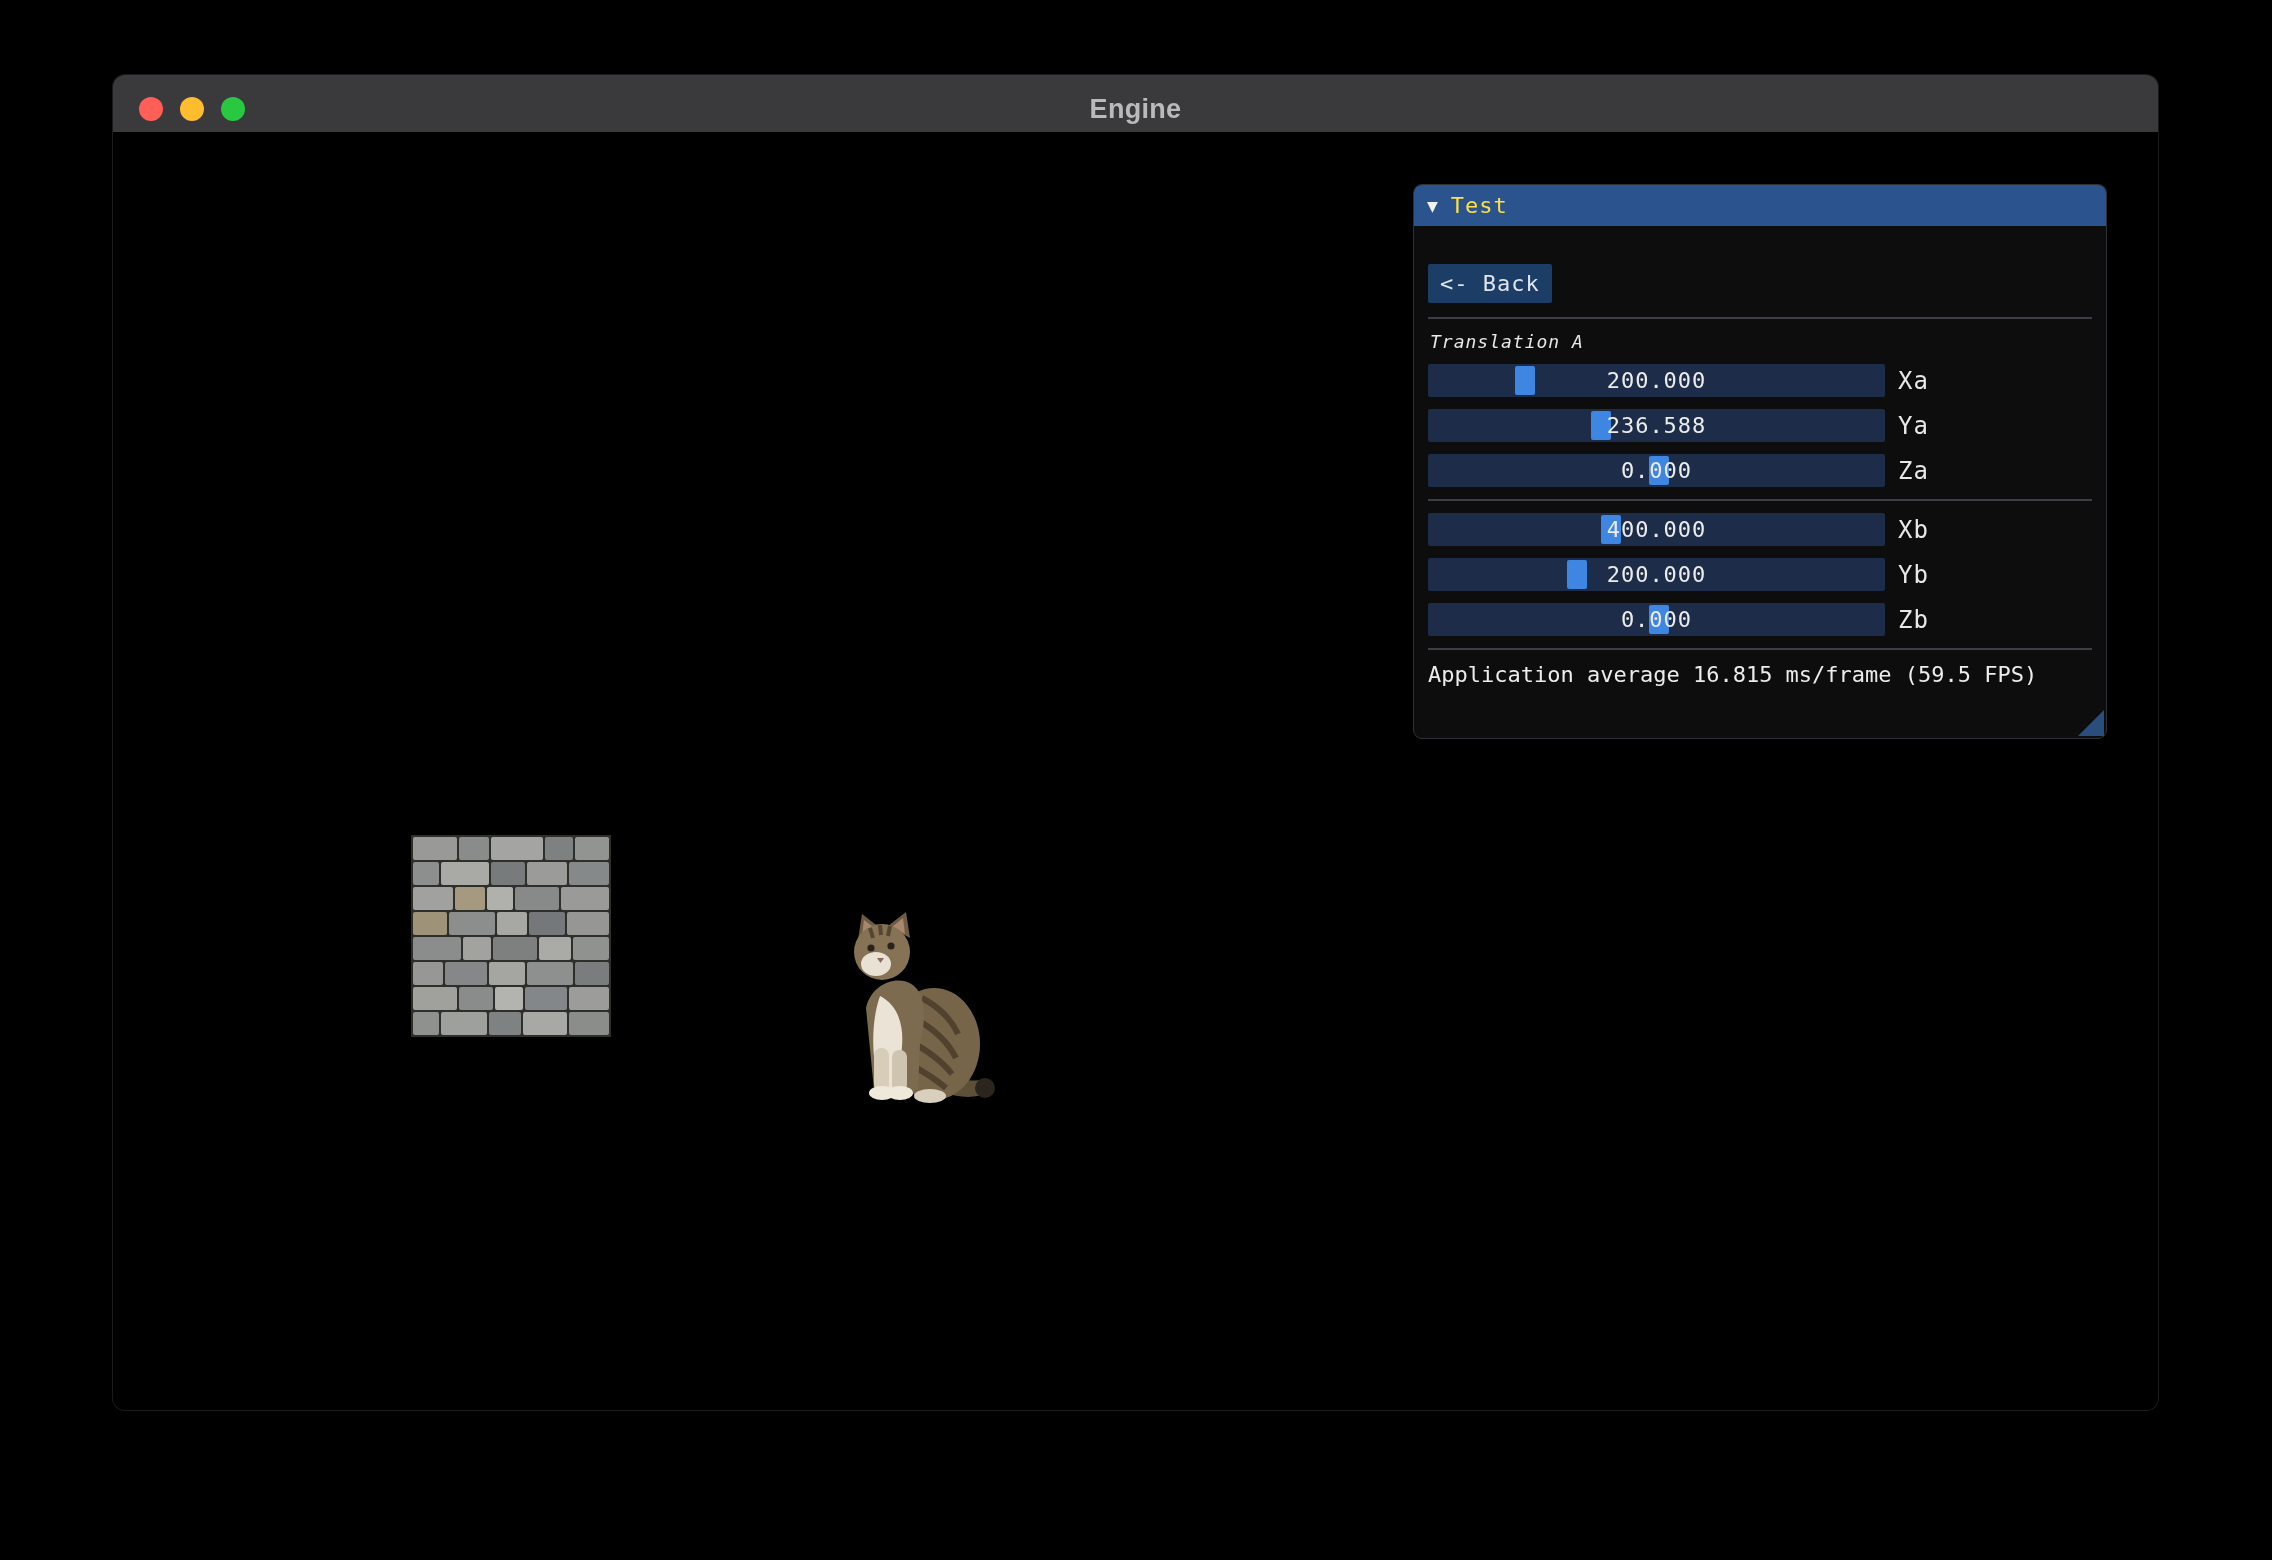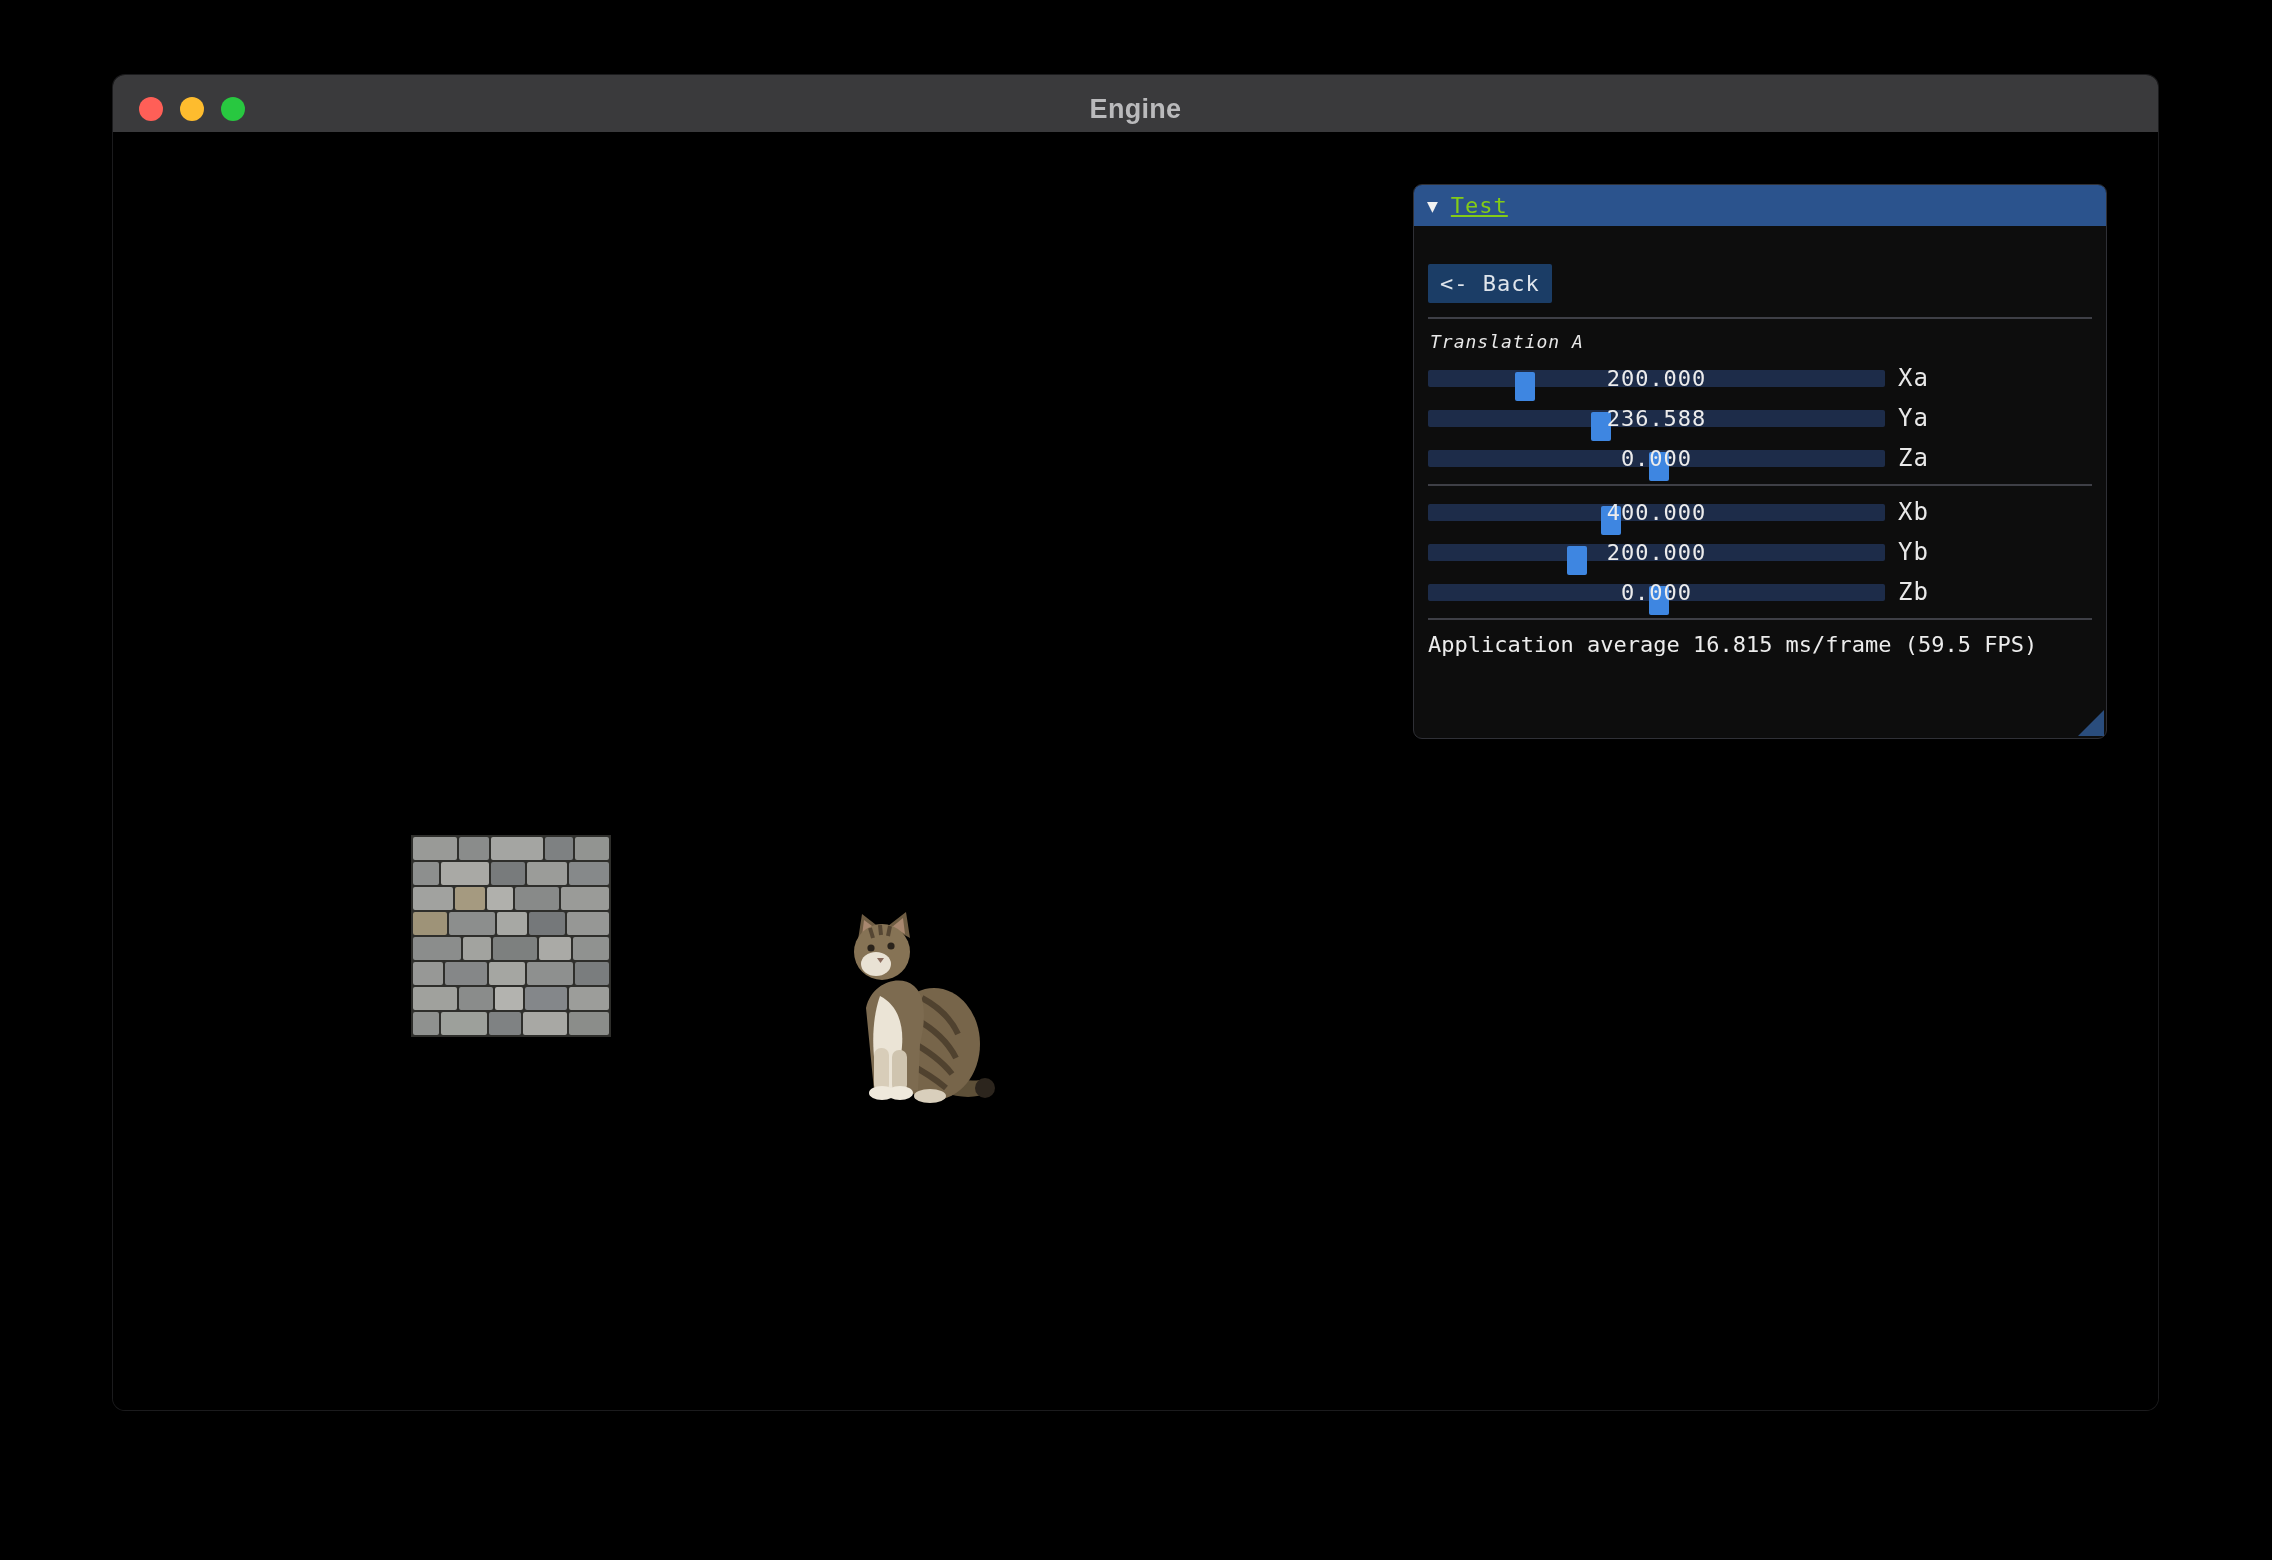--- a/index.html
+++ b/index.html
@@ -24,28 +24,28 @@
   .brick{position:absolute;left:298px;top:703px;width:200px;height:202px;}
   .cat{position:absolute;left:709px;top:780px;width:180px;height:195px;}
 
   
   .panel{position:absolute;left:1300px;top:52px;width:694px;height:555px;
          background:rgba(13,13,13,.97);border:1px solid #2f3036;border-radius:9px;
          box-sizing:border-box;color:#e8e8e8;}
   .panel-header{height:41px;background:#2b538d;border-radius:8px 8px 0 0;
                 display:flex;align-items:center;padding:0 13px;gap:13px;}
   .collapse-arrow{color:#f2f2f2;font-size:18px;line-height:1;}
-  .panel-title{font-size:22px;color:#84cc16;letter-spacing:1px;text-decoration:underline;}
+  .panel-title{font-size:22px;color:#fde047;letter-spacing:1px;}
   .panel-body{padding:12px 14px 0 14px;position:relative;margin-top:24px;}
   .btn-back{display:inline-block;background:#1b3d66;color:#dfe5ec;font-size:22px;
             padding:7px 12px;border-radius:2px;margin:2px 0 12px 0;letter-spacing:1px;}
   .separator{height:2px;background:#3e3f46;margin:2px 0 12px 0;}
   .section-label{font-size:18px;margin:2px 0 12px 2px;letter-spacing:1px;font-style:italic;}
   .slider-row{display:flex;align-items:center;margin-bottom:12px;}
-  .slider-track{position:relative;width:457px;height:17px;background:#1d2c49;border-radius:2px;}
+  .slider-track{position:relative;width:457px;height:33px;background:#1d2c49;border-radius:2px;}
   .slider-grab{position:absolute;top:2px;width:20px;height:29px;background:#3e86e1;border-radius:2px;}
   .slider-value{position:absolute;left:0;top:0;width:100%;height:100%;
                 display:flex;align-items:center;justify-content:center;
                 font-size:22px;color:#ececec;letter-spacing:1px;}
   .slider-label{margin-left:13px;font-size:24px;letter-spacing:1px;}
   .stats{font-size:22px;color:#ececec;margin-top:2px;letter-spacing:0;}
   .resize-grip{position:absolute;right:2px;bottom:2px;width:0;height:0;
                border-left:26px solid transparent;border-bottom:26px solid #2a4d7d;}
 </style>
 </head>

